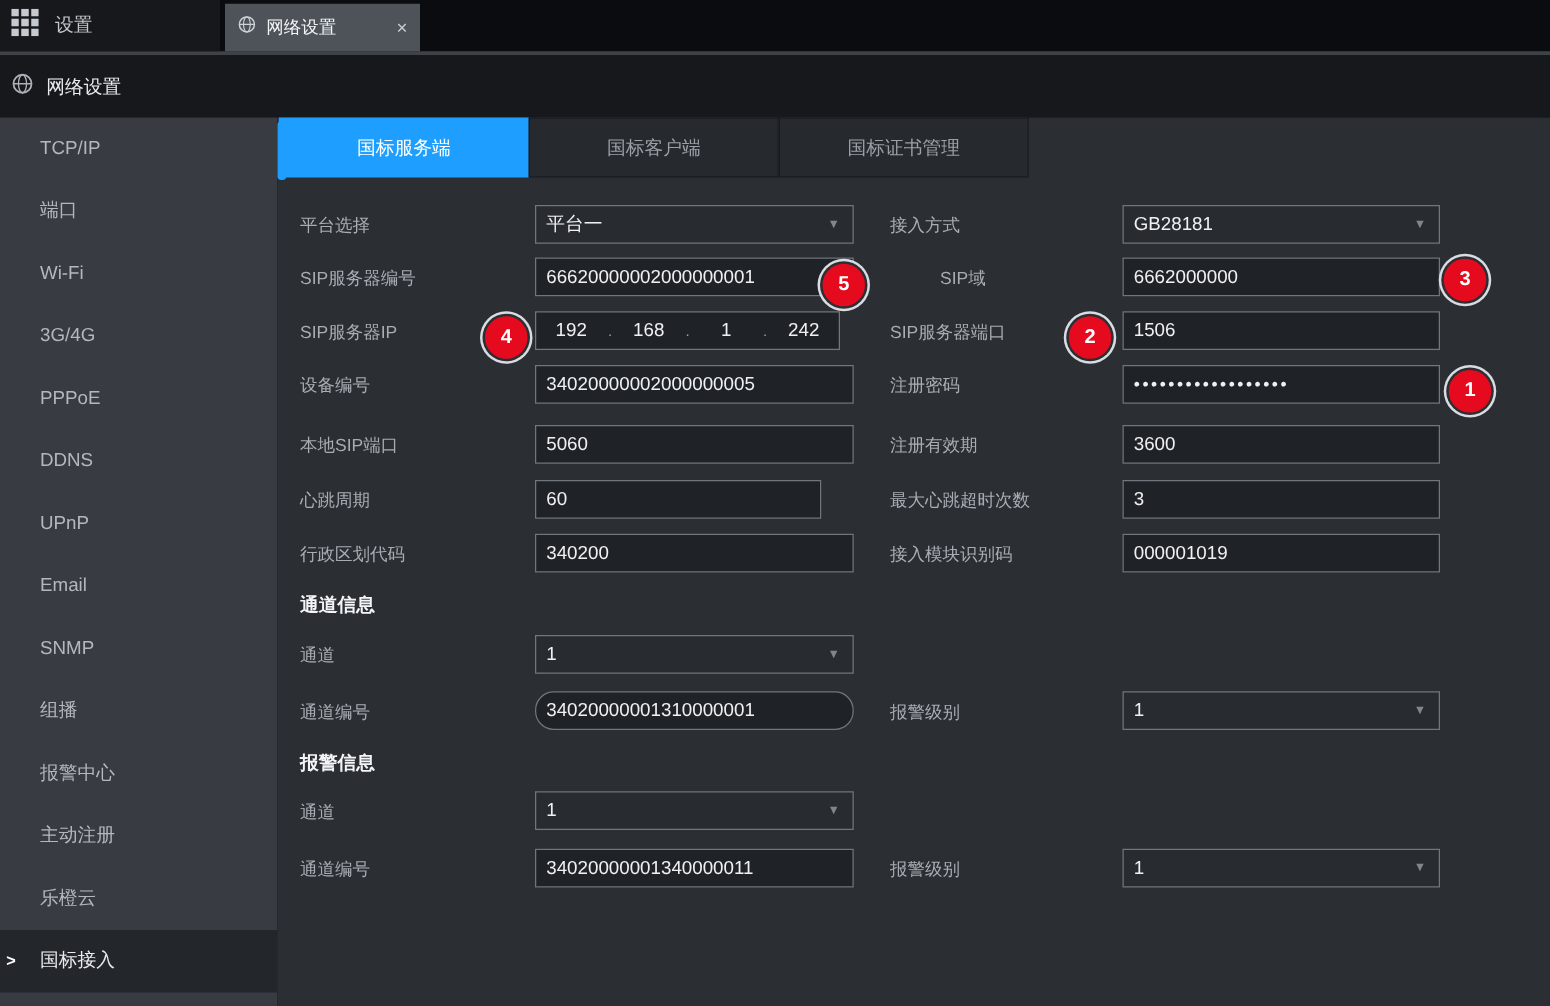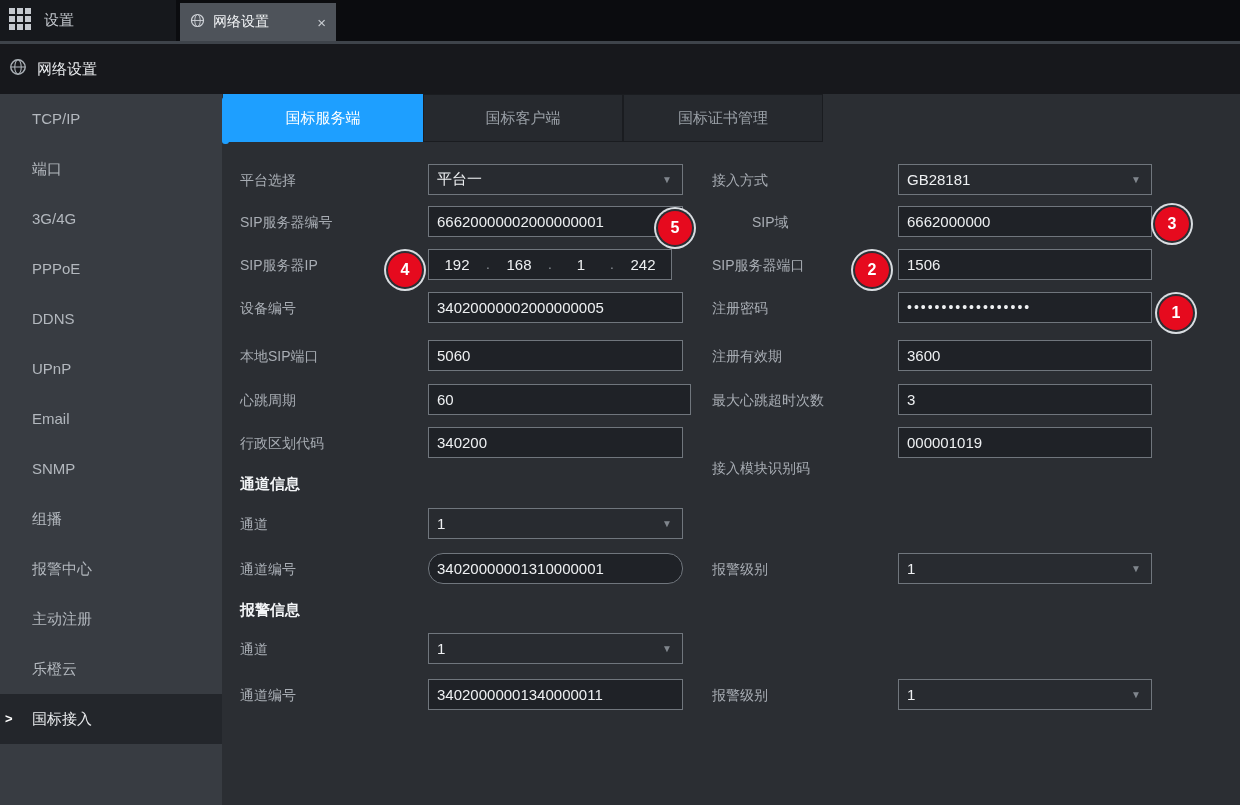--- a/index.html
+++ b/index.html
@@ -97,20 +97,21 @@
         <ellipse cx="10" cy="10" rx="3.6" ry="8" fill="none" stroke="#aab0b6" stroke-width="1.2"></ellipse>
         <line x1="2" y1="10" x2="18" y2="10" stroke="#aab0b6" stroke-width="1.2"></line>
       </svg>
     </span>
     <span class="title">网络设置</span>
   </div>
 
   <div class="sidebar">
     <div class="side-item">TCP/IP</div>
     <div class="side-item">端口</div>
+    <div class="side-item">Wi-Fi</div>
     <div class="side-item">3G/4G</div>
     <div class="side-item">PPPoE</div>
     <div class="side-item">DDNS</div>
     <div class="side-item">UPnP</div>
     <div class="side-item">Email</div>
     <div class="side-item">SNMP</div>
     <div class="side-item">组播</div>
     <div class="side-item">报警中心</div>
     <div class="side-item">主动注册</div>
     <div class="side-item">乐橙云</div>
@@ -176,33 +177,33 @@
     <div class="flabel" style="left:18px;top:246px;">本地SIP端口</div>
     <div class="tinput" style="left:206px;top:246px;width:255px;">
       <span>5060</span>
     </div>
     <div class="flabel" style="left:490px;top:246px;">注册有效期</div>
     <div class="tinput" style="left:676px;top:246px;width:254px;">
       <span>3600</span>
     </div>
 
     <div class="flabel" style="left:18px;top:290px;">心跳周期</div>
-    <div class="tinput" style="left:206px;top:290px;width:263px;">
+    <div class="tinput" style="left:206px;top:290px;width:229px;">
       <span>60</span>
     </div>
     <div class="flabel" style="left:490px;top:290px;">最大心跳超时次数</div>
     <div class="tinput" style="left:676px;top:290px;width:254px;">
       <span>3</span>
     </div>
 
     <div class="flabel" style="left:18px;top:333px;">行政区划代码</div>
     <div class="tinput" style="left:206px;top:333px;width:255px;">
       <span>340200</span>
     </div>
-    <div class="flabel" style="left:490px;top:333px;margin-top:25px;">接入模块识别码</div>
+    <div class="flabel" style="left:490px;top:333px;">接入模块识别码</div>
     <div class="tinput" style="left:676px;top:333px;width:254px;">
       <span>000001019</span>
     </div>
 
     <div class="sect" style="left:18px;top:381px;">通道信息</div>
 
     <div class="flabel" style="left:18px;top:414px;">通道</div>
     <div class="dropdown" style="left:206px;top:414px;width:255px;">
       <span>1</span>
       <span class="caret">▼</span>

